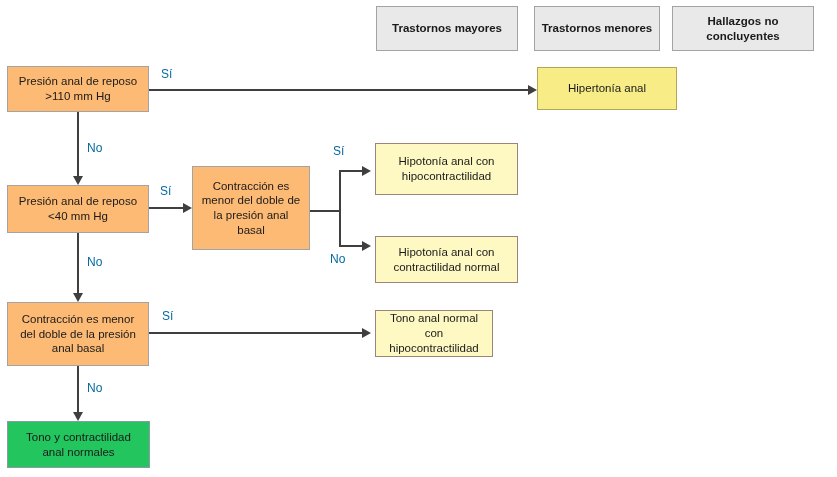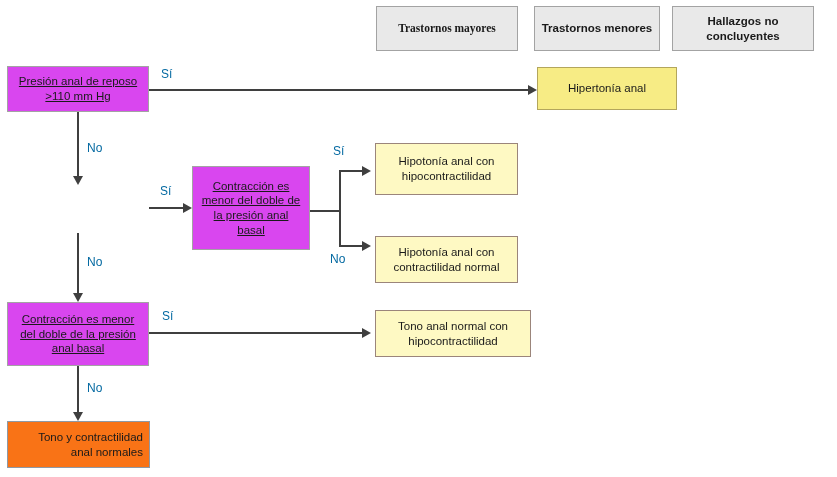--- a/index.html
+++ b/index.html
@@ -22,36 +22,34 @@
     font-size: 11.5px;
     line-height: 1.28;
     padding: 2px 6px;
   }
   .header-box {
     background: #e9e9e9;
     border: 1px solid #a3a3a3;
     font-weight: bold;
   }
   .decision-box {
-    background: #d946ef;
+    background: #fdba74;
     border: 1px solid #a3a3a3;
-    text-decoration: underline;
   }
   .outcome-yellow {
     background: #f7ec85;
     border: 1px solid #b3a65c;
   }
   .outcome-pink {
     background: #fef9c3;
     border: 1px solid #9b857b;
   }
   .outcome-blue {
-    background: #f97316;
+    background: #22c55e;
     border: 1px solid #8e99a6;
-    text-align: right;
   }
   .line {
     position: absolute;
     background: #3f3f3f;
   }
   .hline { height: 2px; }
   .vline { width: 2px; }
   .arrowhead-right {
     position: absolute;
     width: 0; height: 0;
@@ -71,32 +69,33 @@
     font-size: 12px;
     color: #0369a1;
     white-space: nowrap;
   }
 </style>
 </head>
 <body>
 
 <div id="canvas">
 
-  <div class="box header-box" style="left:376px; top:6px; width:142px; height:45px;font-family:Liberation Serif, serif;">Trastornos mayores</div>
+  <div class="box header-box" style="left:376px; top:6px; width:142px; height:45px;">Trastornos mayores</div>
   <div class="box header-box" style="left:534px; top:6px; width:126px; height:45px;">Trastornos menores</div>
   <div class="box header-box" style="left:672px; top:6px; width:142px; height:45px;">Hallazgos no concluyentes</div>
 
   <div class="box decision-box" style="left:7px; top:66px; width:142px; height:46px;">Presión anal de reposo &gt;110 mm Hg</div>
+  <div class="box decision-box" style="left:7px; top:185px; width:142px; height:48px;">Presión anal de reposo &lt;40 mm Hg</div>
   <div class="box decision-box" style="left:192px; top:166px; width:118px; height:84px;">Contracción es menor del doble de la presión anal basal</div>
   <div class="box decision-box" style="left:7px; top:302px; width:142px; height:64px;">Contracción es menor del doble de la presión anal basal</div>
 
   <div class="box outcome-yellow" style="left:537px; top:67px; width:140px; height:43px;">Hipertonía anal</div>
   <div class="box outcome-pink" style="left:375px; top:143px; width:143px; height:52px;">Hipotonía anal con hipocontractilidad</div>
   <div class="box outcome-pink" style="left:375px; top:236px; width:143px; height:47px;">Hipotonía anal con contractilidad normal</div>
-  <div class="box outcome-pink" style="left:375px; top:310px; width:156px; height:47px;">Tono anal normal con hipocontractilidad</div>
+  <div class="box outcome-pink" style="left:375px; top:310px; width:118px; height:47px;">Tono anal normal con hipocontractilidad</div>
   <div class="box outcome-blue" style="left:7px; top:421px; width:143px; height:47px;">Tono y contractilidad anal normales</div>
 
   <div class="line hline" style="left:149px; top:89px; width:380px;"></div>
   <div class="arrowhead-right" style="left:528px; top:85px;"></div>
   <div class="edge-label" style="left:161px; top:67px;">Sí</div>
 
   <div class="line vline" style="left:77px; top:112px; height:65px;"></div>
   <div class="arrowhead-down" style="left:73px; top:176px;"></div>
   <div class="edge-label" style="left:87px; top:141px;">No</div>
 

